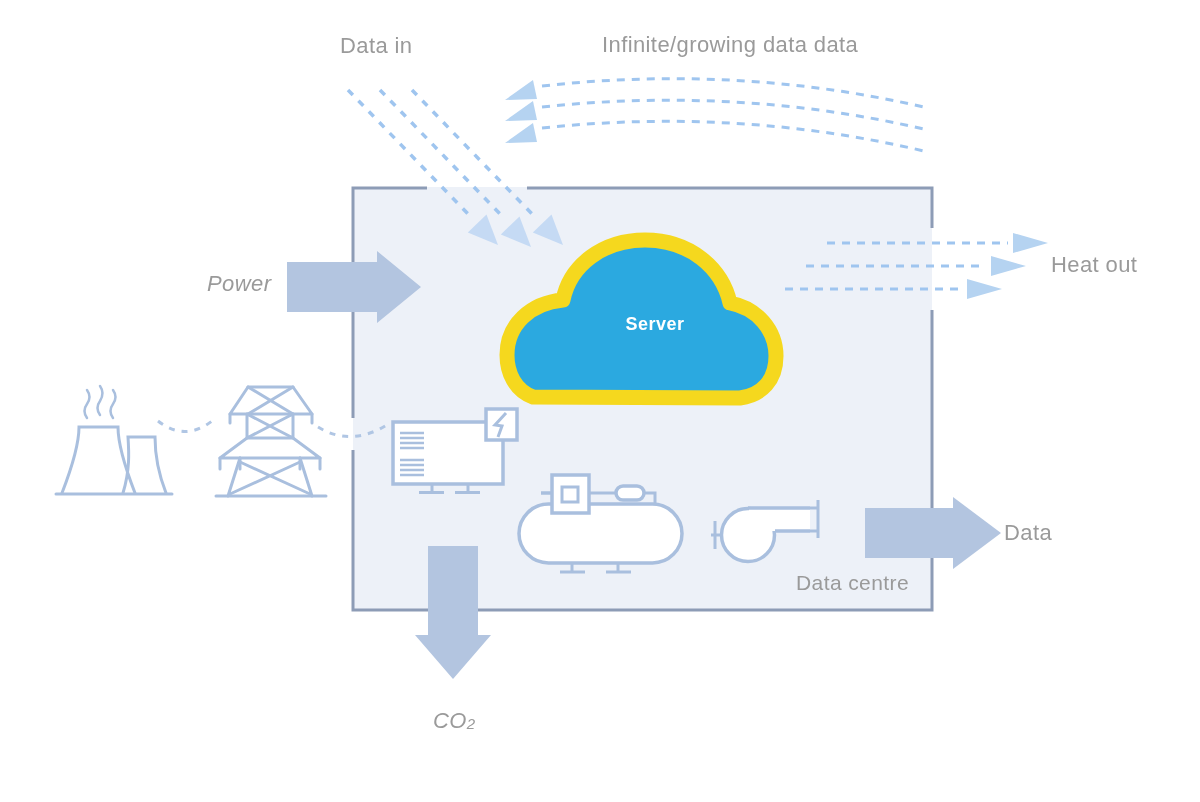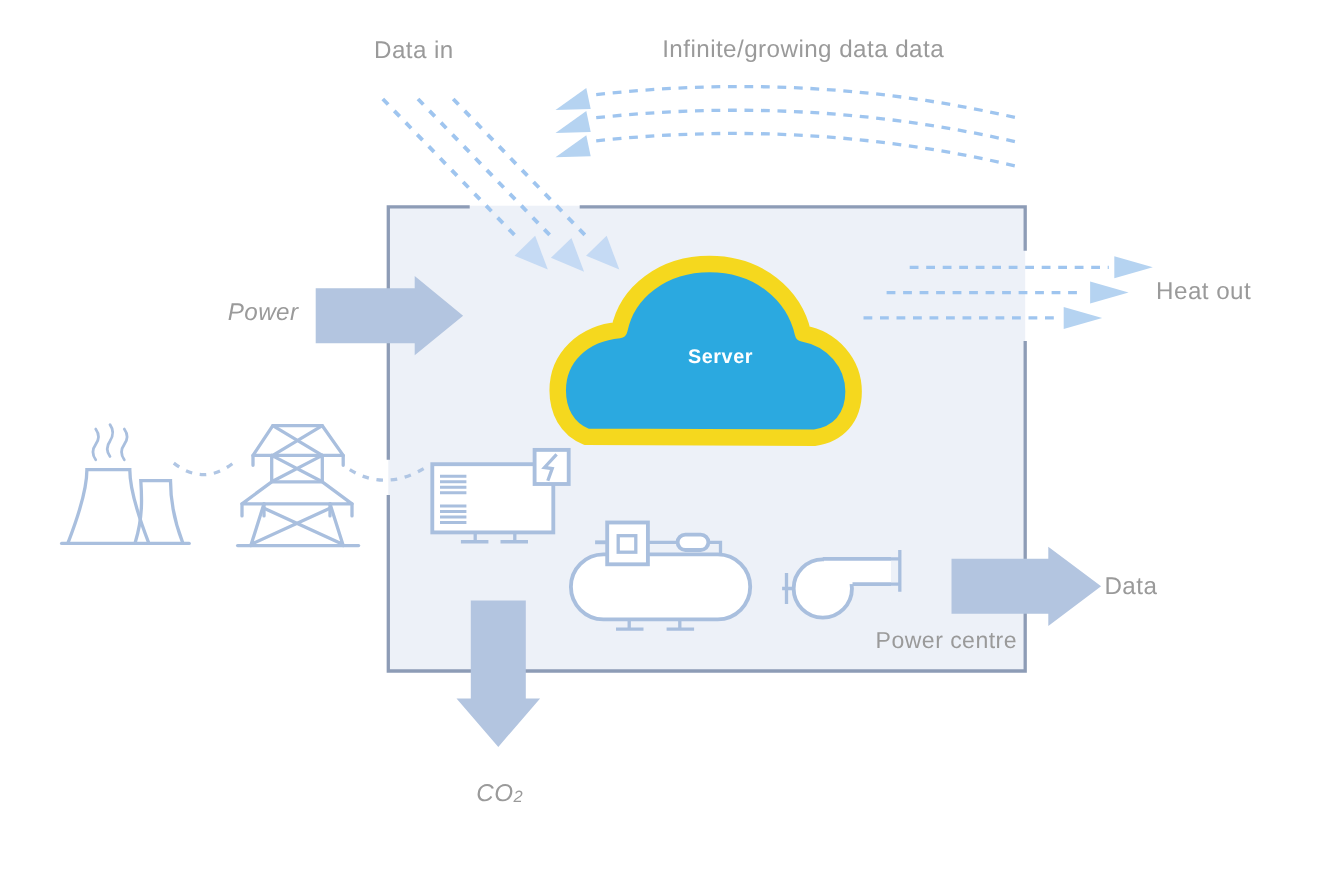--- a/index.html
+++ b/index.html
@@ -146,16 +146,16 @@
              C570,265 603,240 645,240 C690,240 722,268 730,303
              C757,308 776,330 776,356 C776,380 762,395 740,398 Z" fill="var(--cloud-blue)" stroke="var(--cloud-yellow)" stroke-width="15" stroke-linejoin="round"></path>
   </svg>
 
   <div class="label label-data-in">Data in</div>
   <div class="label label-loop">Infinite/growing data data</div>
   <div class="label label-power">Power</div>
   <div class="label label-data-out">Heat out</div>
   <div class="label label-heat">Data</div>
   <div class="label label-co2"><span>CO</span><span class="sub">2</span></div>
-  <div class="label small label-data-centre">Power centre</div>
+  <div class="label small label-data-centre">Data centre</div>
   <div class="label label-server">Server</div>
 
 </div>
 
 </body></html>

